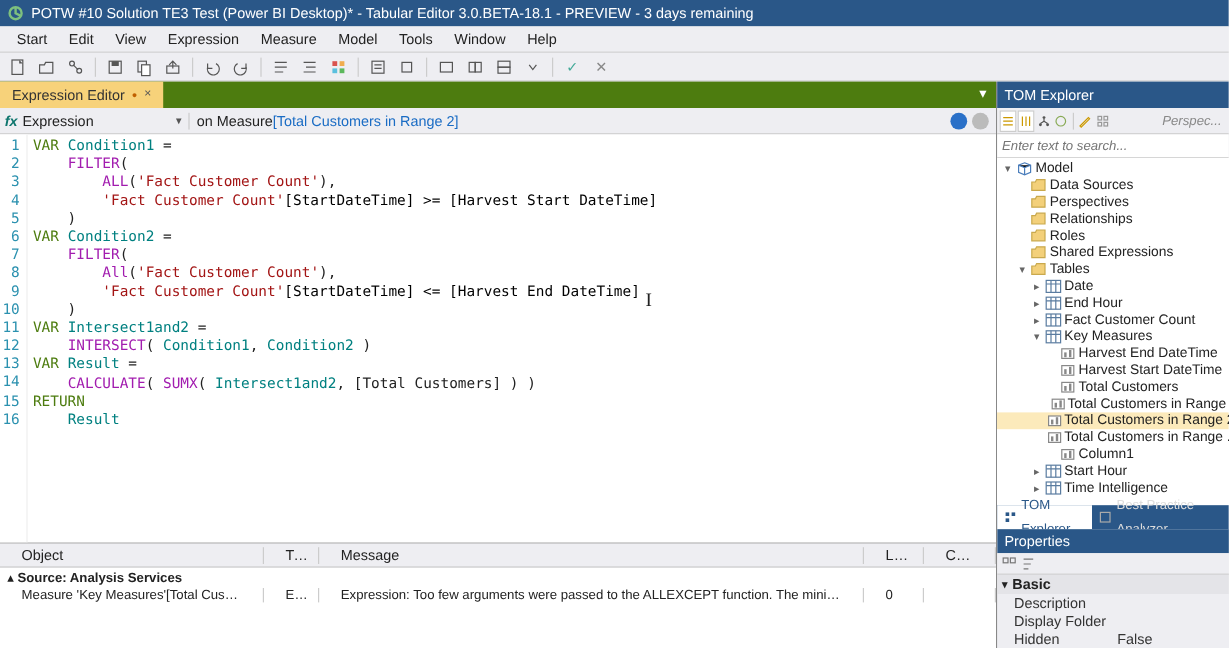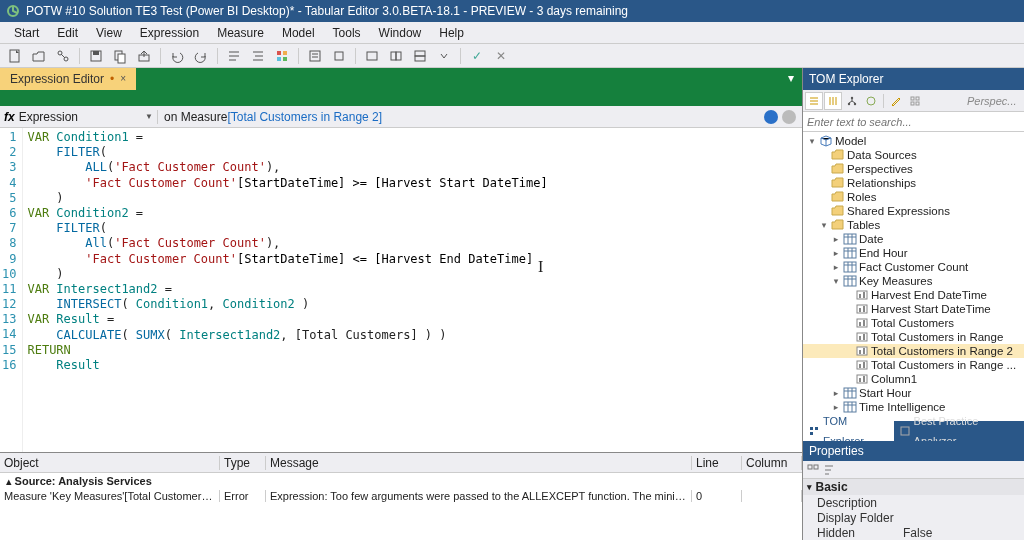--- a/index.html
+++ b/index.html
@@ -7,52 +7,52 @@
   .titlebar { background: #2a5788; color: #fff; height: 22px; line-height: 22px; padding: 0 6px; display: flex; align-items: center; gap: 6px; }
   .titlebar svg { flex-shrink:0; }
   .menubar { background: #eeeef2; height: 22px; display: flex; align-items: center; padding: 0 6px; gap: 2px; border-bottom: 1px solid #ccc; }
   .menu-item { padding: 2px 8px; cursor: default; }
   .toolbar { background: #eeeef2; height: 24px; display: flex; align-items: center; padding: 0 4px; gap: 2px; border-bottom: 1px solid #ccc; }
   .tool-btn { width: 22px; height: 20px; display: flex; align-items: center; justify-content: center; color: #555; cursor: default; }
   .tool-sep { width: 1px; height: 16px; background: #ccc; margin: 0 3px; }
   .tool-svg { display:block; }
   .main { display: flex; height: calc(540px - 22px - 22px - 24px); }
   .left-col { flex: 1; display: flex; flex-direction: column; min-width: 0; }
-  .panel-tabstrip { background: #15803d; height: 38px; display: flex; }
+  .panel-tabstrip { background: #4d7c0f; height: 22px; display: flex; }
   .panel-tab { background: #f7d27a; color: #333; height: 22px; line-height: 22px; padding: 0 10px; display: flex; align-items: center; gap: 6px; }
   .panel-tab .close { color: #555; font-size: 10px; }
   .expr-bar { background: #eeeef2; height: 22px; display: flex; align-items: center; border-bottom: 1px solid #ccc; }
   .expr-fx { width: 158px; border-right: 1px solid #ccc; display: flex; align-items: center; padding: 0 4px; gap: 4px; position: relative; }
-  .expr-fx .fx { font-style: italic; font-weight: bold; color: #000000; }
+  .expr-fx .fx { font-style: italic; font-weight: bold; color: #0f766e; }
   .expr-fx .dd { position:absolute; right:4px; font-size:8px; color:#555;}
   .expr-ctx { flex: 1; padding: 0 6px; display: flex align-items: center; }
   .expr-ctx a { color: #1a6cc4; text-decoration: none; }
   .expr-actions { display:flex; gap:4px; padding:0 6px; }
   .expr-act { width:14px; height:14px; border-radius:50%; }
   .editor { flex: 1; display: flex; background: #fff; overflow: hidden; font-family: Consolas, monospace; font-size: 12px; position:relative;}
   .gutter { background: #fff; color: #2b91af; text-align: right; padding: 2px 6px 2px 2px; border-right: 1px solid #eee; user-select: none; }
   .gutter div { height: 15.2px; line-height:15.2px; }
   .code { padding: 2px 4px; white-space: pre; line-height:15.2px; }
   .kw { color: #4d7c0f; }
   .vr { color: #008080; }
-  .fn { color: #0369a1; }
+  .fn { color: #a21caf; }
   .str { color: #a31515; }
   .col { color: #000; }
   .caret-ibeam { position:absolute; left:538px; top:130px; font-family: serif; font-size:16px; }
   .messages-panel { height: 88px; background: #fff; display:flex; flex-direction:column; border-top:1px solid #888;}
   .messages-header { background: #2a5788; color:#fff; height:20px; line-height:20px; padding:0 6px; }
   .messages-cols { display:flex; background:#eeeef2; border-bottom:1px solid #ccc; height:20px; align-items:center; }
-  .mcol { padding:0 4px; border-right:1px solid #ccc; overflow:hidden; white-space:nowrap; text-overflow:ellipsis;}
+  .mcol { padding:0 18px; border-right:1px solid #ccc; overflow:hidden; white-space:nowrap; text-overflow:ellipsis;}
   .mc-obj{width:220px;} .mc-type{width:46px;} .mc-msg{flex:1;} .mc-line{width:50px;} .mc-col{width:60px;}
   .messages-body { flex:1; overflow:auto; font-size:11px;}
   .msg-src { padding:2px 6px; }
   .msg-src b{font-weight:600;}
   .msg-row { display:flex; padding:0 0; }
   .msg-row .mcol{white-space:nowrap; overflow:hidden; text-overflow:ellipsis;}
-  .right-col { width: 222px; background: #eeeef2; display:flex; flex-direction:column; border-left:1px solid #888;}
+  .right-col { width: 194px; background: #eeeef2; display:flex; flex-direction:column; border-left:1px solid #888;}
   .right-header { background:#2a5788; color:#fff; height:22px; line-height:22px; padding:0 6px;}
   .right-toolbar { height:22px; background:#eeeef2; display:flex; align-items:center; gap:1px; padding:0 2px; border-bottom:1px solid #ccc;}
   .rt-btn { width:18px; height:18px; display:flex; align-items:center; justify-content:center; background:#fff; border:1px solid #ccc;}
   .rt-btn.flat{background:transparent;border:none;}
   .rt-search { flex:1; font-size:11px; color:#888; padding:0 4px; font-style:italic;margin-left:38px;}
   .search-row { height:20px; display:flex; align-items:center; padding:0 4px; border-bottom:1px solid #ccc; background:#fff;}
   .search-row input { border:none; outline:none; width:100%; font-size:11px; color:#888; font-style:italic; background:transparent;}
   .tree { flex:1; background:#fff; overflow:auto; font-size:11.5px; padding:2px 0;}
   .tree-row { display:flex; align-items:center; height:14px; padding:0 2px; gap:2px; cursor:default; white-space:nowrap;}
   .tree-row.sel { background:#fceabb;}

